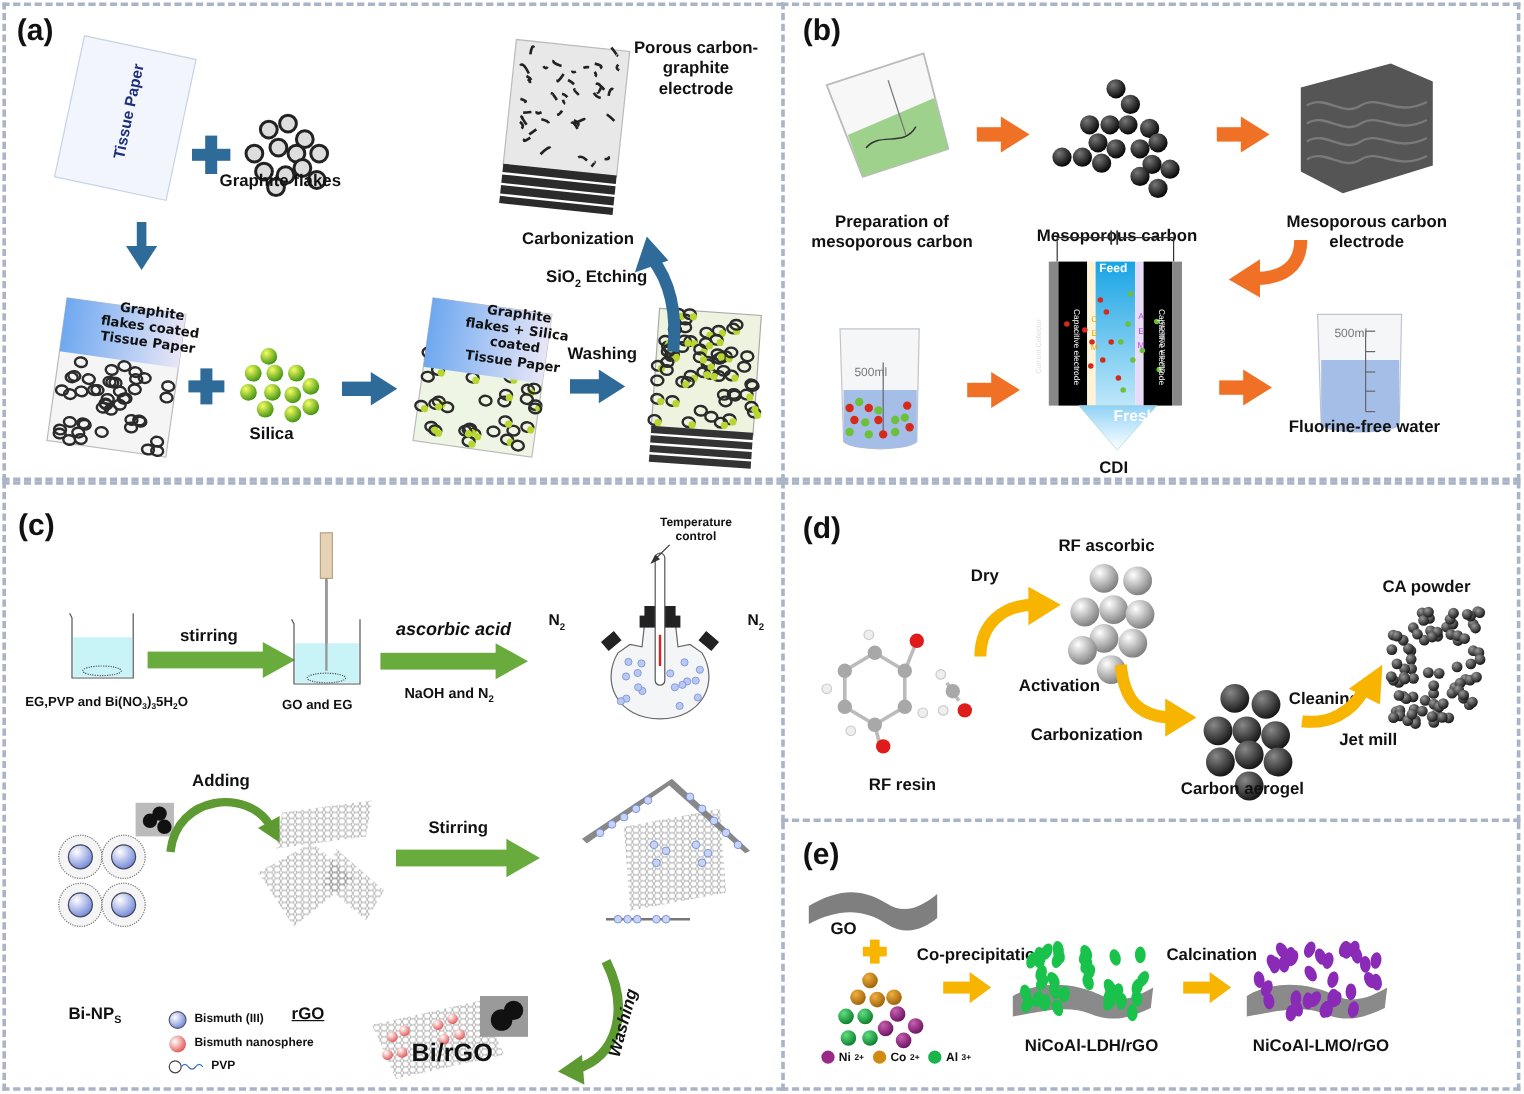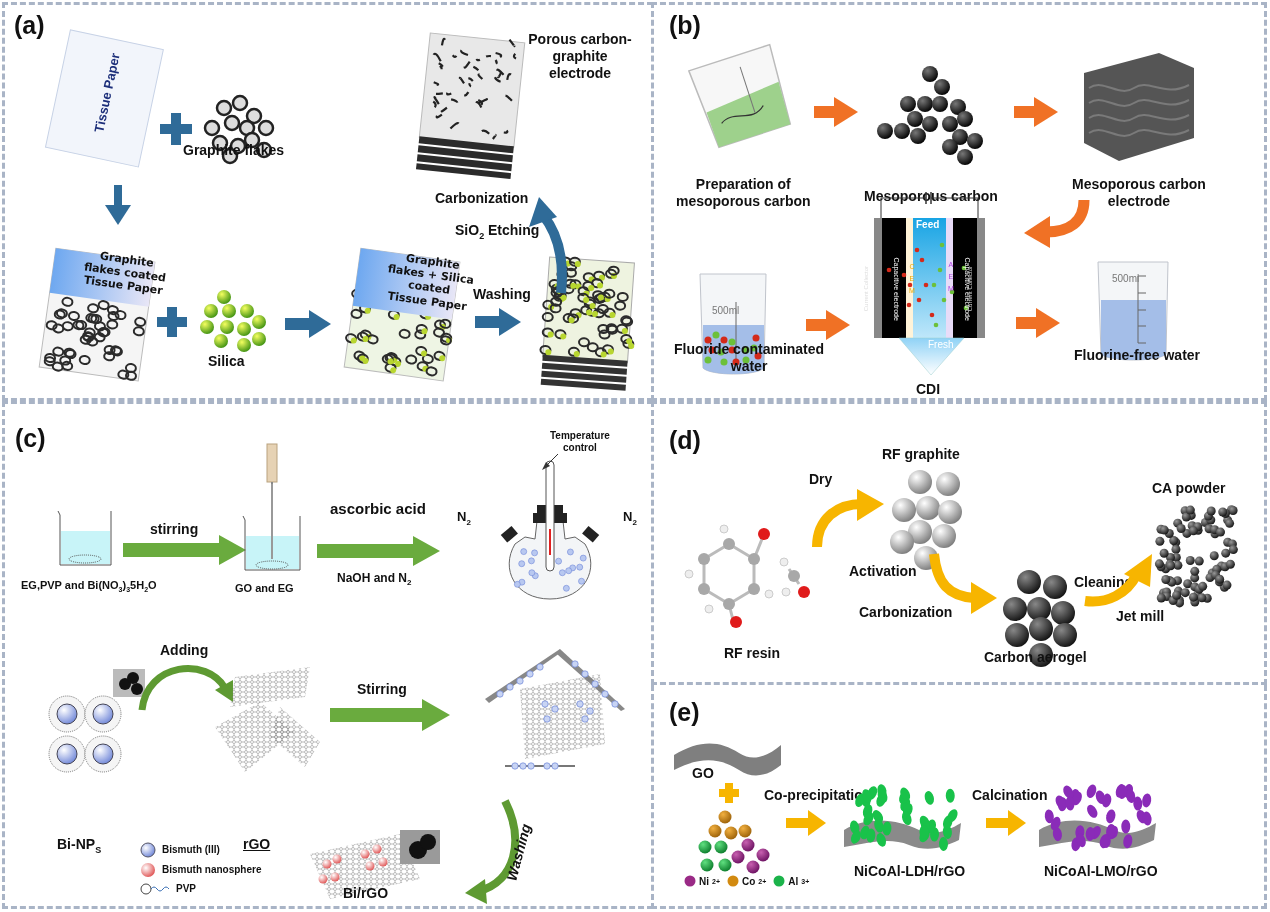--- a/index.html
+++ b/index.html
@@ -532,24 +532,20 @@
       <circle cx="50" cy="80" r="3.5" fill="#6cc03a"></circle>
       <circle cx="60" cy="68" r="3.5" fill="#d42a1a"></circle>
       <circle cx="62" cy="86" r="3.5" fill="#d42a1a"></circle>
       <circle cx="12" cy="90" r="3.5" fill="#6cc03a"></circle>
       <circle cx="28" cy="92" r="3.5" fill="#6cc03a"></circle>
       <circle cx="40" cy="92" r="3.5" fill="#d42a1a"></circle>
       <circle cx="50" cy="90" r="3.5" fill="#6cc03a"></circle>
       <circle cx="58" cy="78" r="3.5" fill="#6cc03a"></circle>
     </svg>
   <div class="lbl lbl-sm" style="left:58px;top:300px;color:#777;font-weight:normal;font-size:10px;">500ml</div>
-  <div class="lbl" style="left:20px;top:336px;">
-    <div>Fluoride contaminated</div>
-    <div>water</div>
-  </div>
 
   <svg style="left:152px;top:305px;" width="44" height="30">
     <rect x="0" y="9" width="24" height="12" fill="#f07125"></rect>
       <polygon points="20,0 44,15 20,30" fill="#f07125"></polygon>
   </svg>
 
   <svg style="left:220px;top:185px;" width="115" height="170" id="cdi-cell">
     <polyline points="7,28 7,8 52,8" fill="none" stroke="#333"></polyline>
     <line x1="52" y1="2" x2="52" y2="14" stroke="#333" stroke-width="1.5"></line>
     <line x1="57" y1="2" x2="57" y2="14" stroke="#333" stroke-width="1.5"></line>
@@ -586,21 +582,21 @@
         <circle cx="66" cy="80" r="2.3" fill="#6cc03a"></circle>
         <circle cx="60" cy="95" r="2.3" fill="#6cc03a"></circle>
         <circle cx="70" cy="110" r="2.3" fill="#6cc03a"></circle>
         <circle cx="62" cy="135" r="2.3" fill="#6cc03a"></circle>
         <circle cx="78" cy="102" r="2.3" fill="#6cc03a"></circle>
         <circle cx="90" cy="78" r="2.3" fill="#6cc03a"></circle>
         <circle cx="92" cy="118" r="2.3" fill="#6cc03a"></circle>
       </g>
   </svg>
   <div class="lbl" style="left:262px;top:214px;color:#fff;font-size:10px;font-weight:bold;">Feed</div>
-  <div class="lbl" style="left:260px;top:334px;color:#fff;font-size:10px;font-weight:normal;padding-left:14px;">Fresh</div>
+  <div class="lbl" style="left:260px;top:334px;color:#fff;font-size:13px;font-weight:bold;padding-left:14px;">Fresh</div>
   <div class="lbl" style="left:210px;top:280px;color:#fff;font-size:7px;font-weight:normal;transform:rotate(90deg);">Capacitive electrode</div>
   <div class="lbl" style="left:281px;top:280px;color:#fff;font-size:7px;font-weight:normal;transform:rotate(90deg);">Capacitive electrode</div>
   <div class="lbl" style="left:190px;top:280px;color:#ddd;font-size:6px;font-weight:normal;transform:rotate(-90deg);">Current Collector</div>
   <div class="lbl" style="left:294px;top:280px;color:#ddd;font-size:6px;font-weight:normal;transform:rotate(-90deg);">Current Collector</div>
   <div class="lbl" style="left:255px;top:256px;color:#e8a800;font-size:7px;font-weight:normal;line-height:1.7;">
     <div>C</div>
     <div>E</div>
     <div>M</div>
   </div>
   <div class="lbl" style="left:294px;top:254px;color:#b040e0;font-size:7px;font-weight:normal;line-height:1.7;">
@@ -650,21 +646,21 @@
   <svg style="left:235px;top:40px;" width="70" height="130">
     <rect x="27" y="0" width="10" height="38" fill="#e6d2b4" stroke="#b9a27e"></rect>
     <line x1="32" y1="38" x2="32" y2="115" stroke="#888" stroke-width="2"></line>
     <path d="M3,72 L5,76 L5,126 L60,126 L60,72" fill="none" stroke="#555"></path>
     <rect x="6" y="92" width="53" height="33" fill="#c8f4f8"></rect>
     <line x1="32" y1="40" x2="32" y2="115" stroke="#999" stroke-width="2"></line>
     <ellipse cx="32" cy="121" rx="16" ry="4" fill="none" stroke="#555" stroke-dasharray="1,1"></ellipse>
   </svg>
   <div class="lbl" style="left:230px;top:178px;font-size:11px;">GO and EG</div>
 
-  <div class="lbl" style="left:325px;top:96px;font-size:15px;">ascorbic acid</div>
+  <div class="lbl" style="left:325px;top:112px;font-size:15px;font-style:italic;">ascorbic acid</div>
   <svg style="left:312px;top:132px;" width="125" height="30">
     <rect x="0" y="8" width="100" height="14" fill="#6aab3e"></rect>
       <polygon points="96,0 123,15 96,30" fill="#6aab3e"></polygon>
   </svg>
   <div class="lbl" style="left:332px;top:167px;font-size:12px;"><span>NaOH and N</span><sub style="font-size:8px">2</sub></div>
 
   <svg style="left:480px;top:55px;" width="130" height="145" id="flask">
     <path d="M30,85 C15,110 30,140 65,140 C100,140 115,110 100,85 L90,78 L80,80 L78,62 L52,62 L50,80 L40,78 Z" fill="#f3f5f7" stroke="#666"></path>
     <rect x="48" y="54" width="34" height="10" fill="#222"></rect>
     <rect x="52" y="46" width="26" height="9" fill="#222"></rect>
@@ -802,21 +798,21 @@
       <circle cx="60" cy="20" r="4.5" fill="url(#redG)"></circle>
       <circle cx="72" cy="15" r="4.5" fill="url(#redG)"></circle>
       <circle cx="78" cy="28" r="4.5" fill="url(#redG)"></circle>
       <circle cx="65" cy="32" r="4.5" fill="url(#redG)"></circle>
     </svg>
   <svg style="left:395px;top:426px;" width="40" height="34">
     <rect width="40" height="34" fill="#9a9a9a"></rect>
       <circle cx="18" cy="20" r="9" fill="#111"></circle>
       <circle cx="28" cy="12" r="8" fill="#111"></circle>
   </svg>
-  <div class="lbl" style="left:338px;top:481px;font-size:14px;">Bi/rGO</div>
+  <div class="lbl" style="left:338px;top:461px;font-size:21px;">Bi/rGO</div>
 
   <div style="position:absolute;left:135px;top:438px;">
     <div style="display:flex;align-items:center;gap:6px;margin-bottom:4px;">
       <svg style="position:static" width="16" height="16">
           <defs>
             <radialGradient id="blueSph" cx="0.35" cy="0.35" r="0.7">
               <stop offset="0" stop-color="#fff"></stop>
               <stop offset="1" stop-color="#6f86d8"></stop>
             </radialGradient>
           </defs>
@@ -885,21 +881,21 @@
       </g>
   </svg>
   <div class="lbl" style="left:70px;top:227px;margin-top:14px;">RF resin</div>
 
   <div class="lbl" style="left:155px;top:67px;">Dry</div>
   <svg style="left:158px;top:85px;" width="75" height="60">
     <path d="M5,58 C5,30 25,15 50,15" fill="none" stroke="#f7b500" stroke-width="10"></path>
     <polygon points="45,0 72,15 45,32" fill="#f7b500"></polygon>
   </svg>
 
-  <div class="lbl" style="left:228px;top:42px;">RF graphite</div>
+  <div class="lbl" style="left:228px;top:42px;">RF ascorbic</div>
   <svg style="left:232px;top:62px;" width="80" height="110" id="rf-aerogel">
       <defs>
         <radialGradient id="whG" cx="0.35" cy="0.3" r="0.75">
           <stop offset="0" stop-color="#ffffff"></stop>
           <stop offset="1" stop-color="#7a7a7a"></stop>
         </radialGradient>
       </defs>
       <circle cx="34" cy="16" r="12" fill="url(#whG)"></circle>
       <circle cx="62" cy="18" r="12" fill="url(#whG)"></circle>
       <circle cx="18" cy="44" r="12" fill="url(#whG)"></circle>

